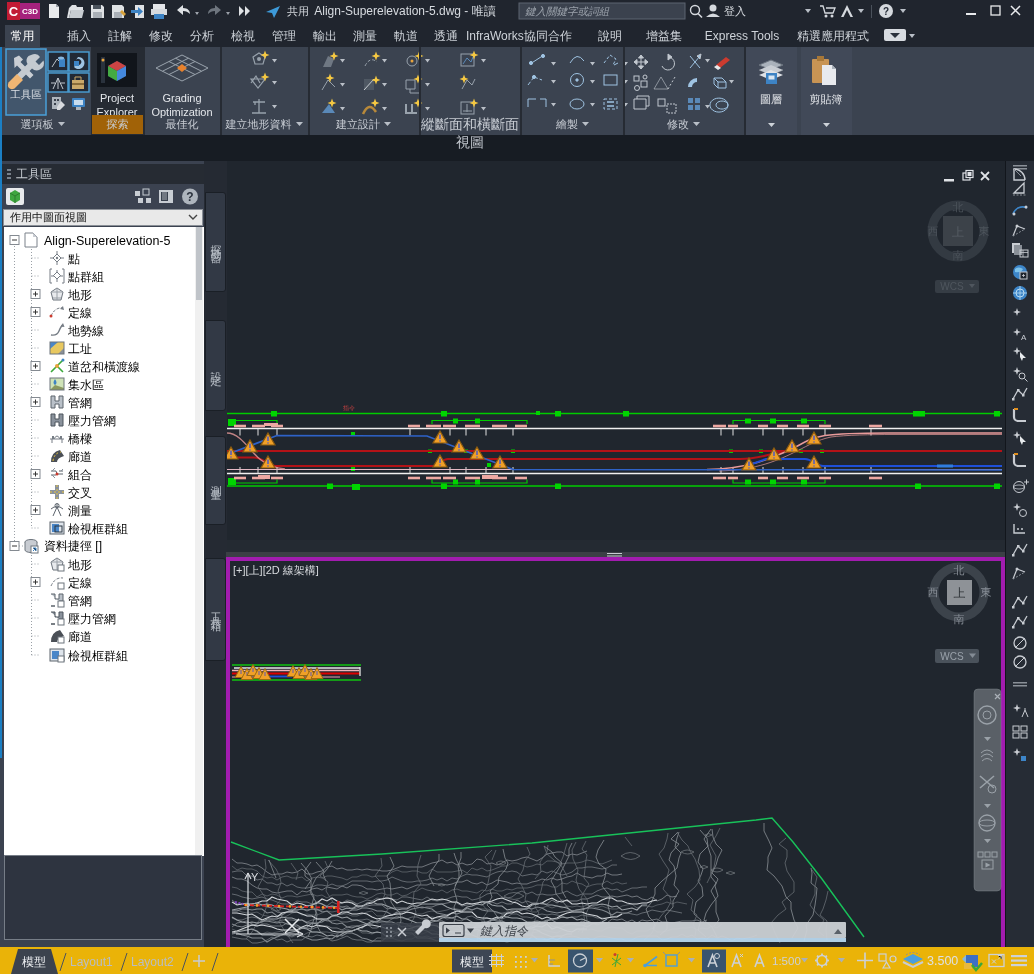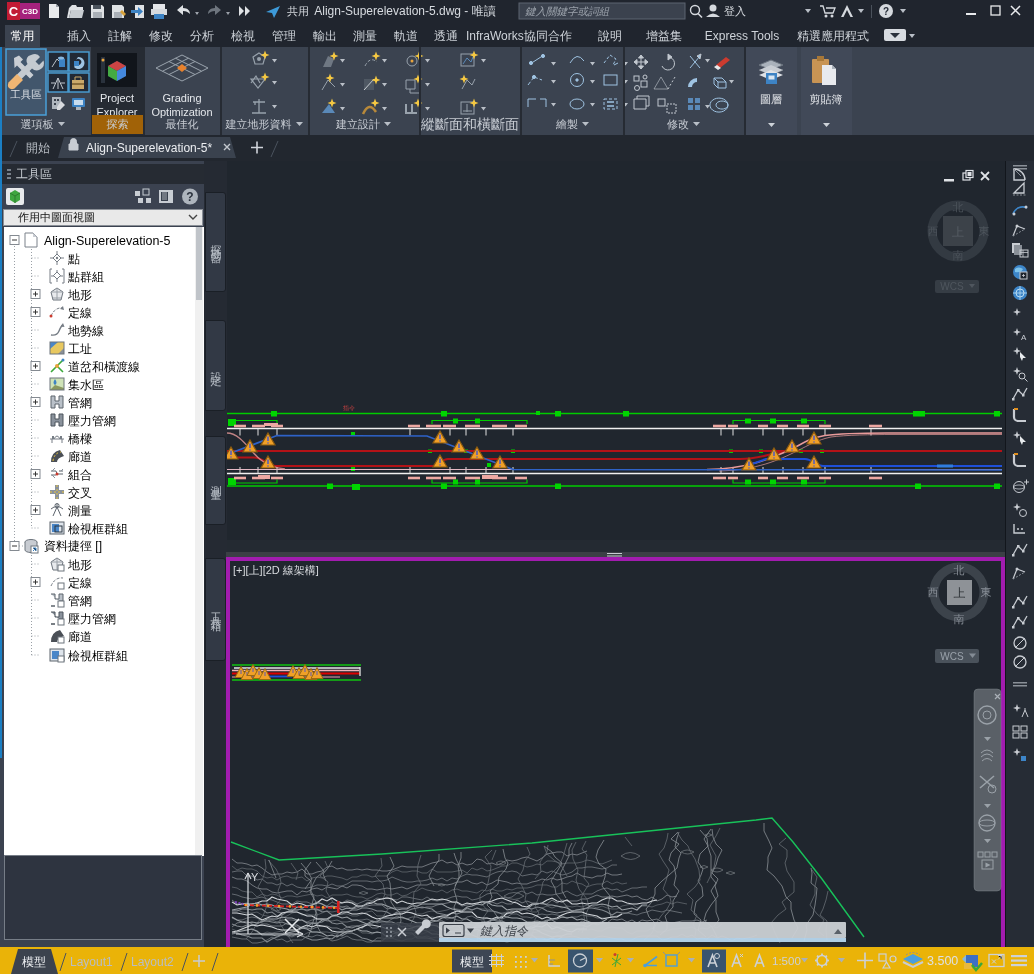--- a/index.html
+++ b/index.html
@@ -15,21 +15,21 @@
 .psep{position:absolute;top:0px;height:88px;width:2px;background:#262b33}
 .plabel{position:absolute;top:68px;height:19px;line-height:18px;font-size:11px;color:#c7ccd3;text-align:center}
 
 #filetabs{position:absolute;left:0;top:135px;width:1034px;height:26px;background:#22272f}
 
 #main{position:absolute;left:0;top:161px;width:1034px;height:786px;background:#1e252d}
 
 #toolspace{position:absolute;left:0;top:0;width:204px;height:786px;background:#3b4250}
 #tshead{position:absolute;left:0;top:3px;width:204px;height:20px;background:#262b33;color:#c8cdd3;font-size:12px;line-height:20px}
 #tstools{position:absolute;left:0;top:23px;width:204px;height:25px;background:#3b4250}
-#tscombo{position:absolute;left:3px;top:48px;width:200px;height:17px;background:#e9e9e9;border:1px solid #8a8f96;font-size:11px;line-height:15px;color:#111;padding-left:14px}
+#tscombo{position:absolute;left:3px;top:48px;width:200px;height:17px;background:#e9e9e9;border:1px solid #8a8f96;font-size:11px;line-height:15px;color:#111;padding-left:6px}
 #tree{position:absolute;left:4px;top:66px;width:236px;height:629px;background:#fff}
 #preview{position:absolute;left:4px;top:694px;width:198px;height:85px;background:#2e3440;border:1px solid #767d87}
 
 #vstrip{position:absolute;left:204px;top:0;width:23px;height:786px;background:#252a33}
 .vtab{position:absolute;left:1px;width:21px;background:#323945;border:1px solid #1a1f26;border-radius:0 3px 3px 0;color:#bac0c8;font-size:11px;writing-mode:vertical-lr;text-align:center;letter-spacing:4px}
 
 #draw{position:absolute;left:227px;top:0;width:807px;height:786px;background:#20262e}
 #rightcol{position:absolute;left:778px;top:0;width:29px;height:786px;background:#262c35;border-left:1px solid #12161c}
 
 #statusbar{position:absolute;left:0;top:947px;width:1034px;height:27px;background:#eab308}
@@ -365,32 +365,20 @@
  <div class="plabel" style="left:309px;width:110px">建立設計<svg width="9" height="8" style="margin-left:3px">
           <path d="M1 2 l7 0 -3.5 4 z" fill="#b9bfc7"></path>
         </svg></div>
  <div class="plabel" style="left:420px;width:100px;font-size:14px">縱斷面和橫斷面視圖</div>
  <div class="plabel" style="left:521px;width:104px">繪製<svg width="9" height="8" style="margin-left:3px">
           <path d="M1 2 l7 0 -3.5 4 z" fill="#b9bfc7"></path>
         </svg></div>
  <div class="plabel" style="left:624px;width:120px">修改<svg width="9" height="8" style="margin-left:3px">
           <path d="M1 2 l7 0 -3.5 4 z" fill="#b9bfc7"></path>
         </svg></div>
-</div>
-<div id="filetabs">
- <svg class="abs" style="left:0;top:0" width="1034" height="26">
-  <path d="M10 22 l7 -16" stroke="#4a525d"></path>
-  <text x="26" y="17" fill="#b8bdc4" font-size="12">開始</text>
-  <path d="M64 2 h166 l6 21 h-178 z" fill="#3a424e"></path>
-  <path d="M70.5 9 v-2.5 a3 3 0 0 1 6 0 v2.5 m-7.5 0 h9 v6 h-9 z" fill="#c8cdd3" stroke="#c8cdd3"></path>
-  <text x="86" y="17" fill="#eceef1" font-size="12">Align-Superelevation-5*</text>
-  <path d="M224 9 l6 6 m0 -6 l-6 6" stroke="#c3c8ce" stroke-width="1.4"></path>
-  <path d="M251 12.5 h12 m-6 -6 v12" stroke="#d0d4da" stroke-width="1.6"></path>
-  <path d="M271 22 l7 -16" stroke="#4a525d"></path>
- </svg>
 </div>
 <div id="main">
  <div id="toolspace">
   <div id="tshead"><svg class="abs" style="left:7px;top:5px" width="5" height="12">
             <g fill="#7a828c">
               <rect y="0" width="4" height="2"></rect>
               <rect y="4" width="4" height="2"></rect>
               <rect y="8" width="4" height="2"></rect>
             </g>
           </svg><span style="padding-left:16px">工具區</span></div>

